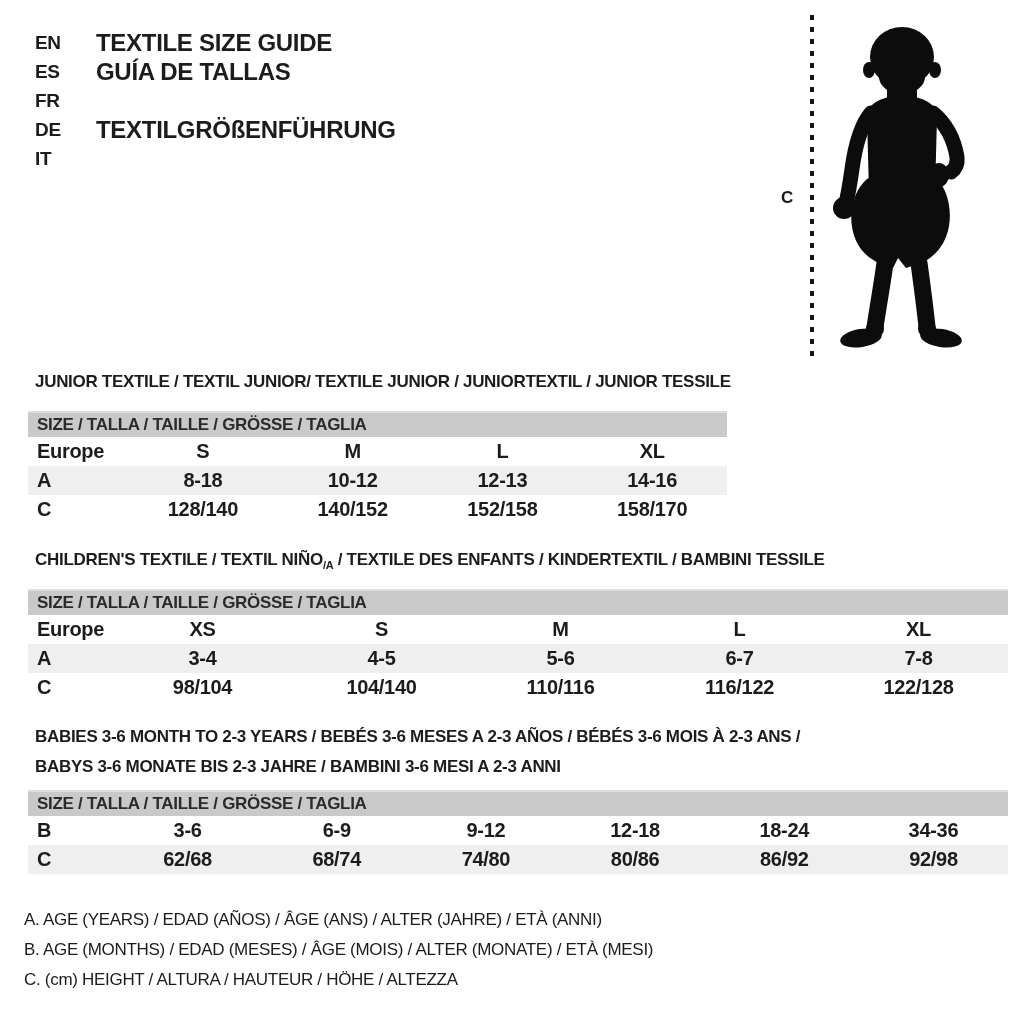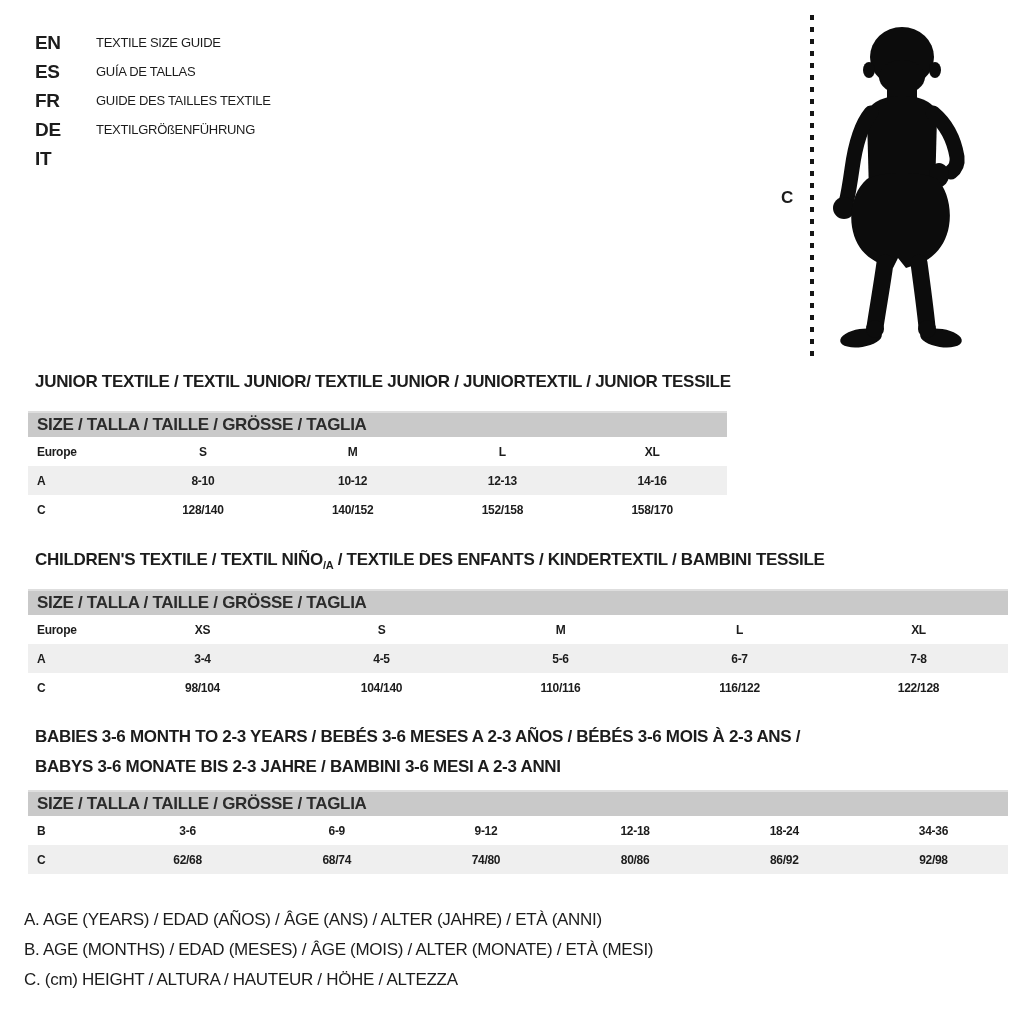--- a/index.html
+++ b/index.html
@@ -5,32 +5,32 @@
   html,body{margin:0;padding:0;background:#fff;}
   #canvas{
     position:relative;width:1024px;height:1024px;background:#ffffff;
     font-family:"Liberation Sans",sans-serif;color:#1c1c1c;
     letter-spacing:-0.3px;overflow:hidden;padding-left:40px;
   }
   
   .lang-list{position:absolute;left:35px;top:28px;}
   .lang-row{display:flex;height:29px;align-items:center;}
   .lang-code{width:61px;font-size:19px;font-weight:bold;}
-  .lang-label{font-size:13px;font-weight:normal;white-space:nowrap;text-align:center;}
+  .lang-label{font-size:24px;font-weight:bold;white-space:nowrap;text-align:center;}
   
   .figure-wrap{position:absolute;left:775px;top:5px;width:210px;height:360px;}
   
   .section-heading{position:absolute;left:35px;font-size:17px;font-weight:bold;white-space:nowrap;}
   .section-heading sub{font-size:11px;}
   .heading-2line{line-height:30px;}
   
   .size-table{position:absolute;left:28px;}
   .bar{height:26px;background:#c9c9c9;border-top:2px solid #dedede;box-sizing:border-box;
        font-size:17px;font-weight:bold;color:#2b2b2b;line-height:24px;padding-left:9px;}
-  .trow{display:flex;height:29px;align-items:center;font-size:12px;font-weight:bold;}
+  .trow{display:flex;height:29px;align-items:center;font-size:20px;font-weight:bold;}
   .trow.stripe{background:#efefef;}
   .tlabel{padding-left:9px;box-sizing:border-box;text-align:left;}
   .jr .tlabel{width:100px;}
   .wide .tlabel{width:85px;}
   .tcell{flex:1;text-align:center;}
   .jr{width:699px;}
   .wide{width:980px;}
   
   .legend{position:absolute;left:24px;top:905px;line-height:30px;font-size:17px;font-weight:normal;}
   .legend div{white-space:nowrap;}
@@ -44,21 +44,20 @@
     <div class="lang-row">
       <span class="lang-code">EN</span>
       <span class="lang-label">TEXTILE SIZE GUIDE</span>
     </div>
     <div class="lang-row">
       <span class="lang-code">ES</span>
       <span class="lang-label">GUÍA DE TALLAS</span>
     </div>
     <div class="lang-row">
       <span class="lang-code">FR</span>
-      <span class="lang-label">GUIDE DES TAILLES TEXTILE</span>
     </div>
     <div class="lang-row">
       <span class="lang-code">DE</span>
       <span class="lang-label">TEXTILGRÖßENFÜHRUNG</span>
     </div>
     <div class="lang-row">
       <span class="lang-code">IT</span>
     </div>
   </div>
 
@@ -96,21 +95,21 @@
     <div class="bar">SIZE / TALLA / TAILLE / GRÖSSE / TAGLIA</div>
     <div class="trow">
       <span class="tlabel">Europe</span>
       <span class="tcell">S</span>
       <span class="tcell">M</span>
       <span class="tcell">L</span>
       <span class="tcell">XL</span>
     </div>
     <div class="trow stripe">
       <span class="tlabel">A</span>
-      <span class="tcell">8-10</span>
+      <span class="tcell">8-18</span>
       <span class="tcell">10-12</span>
       <span class="tcell">12-13</span>
       <span class="tcell">14-16</span>
     </div>
     <div class="trow">
       <span class="tlabel">C</span>
       <span class="tcell">128/140</span>
       <span class="tcell">140/152</span>
       <span class="tcell">152/158</span>
       <span class="tcell">158/170</span>

